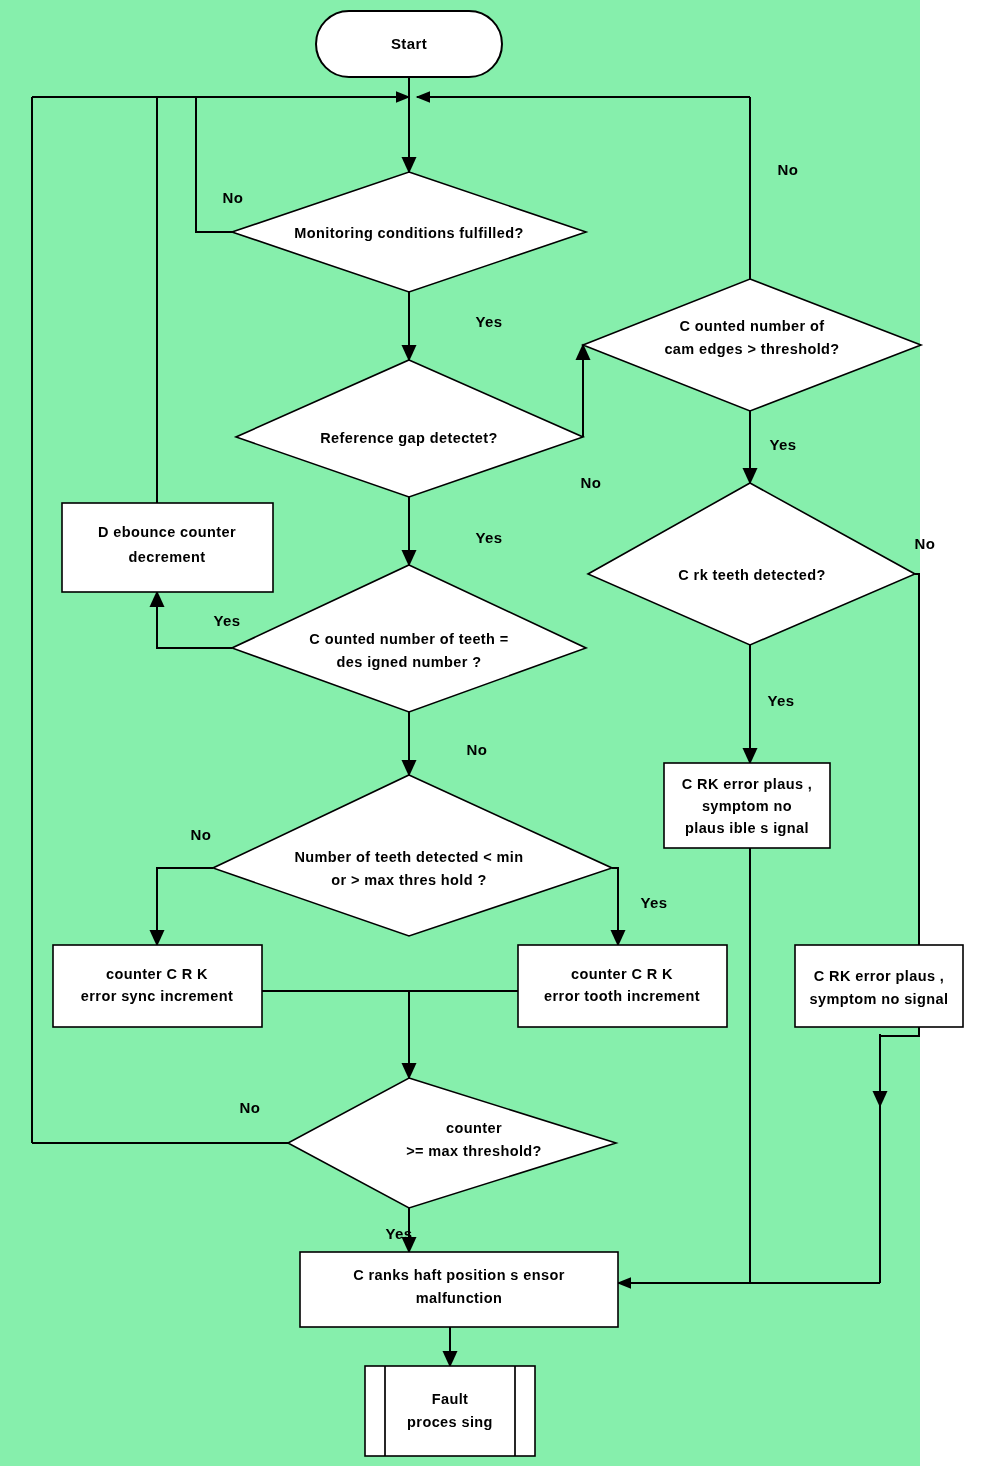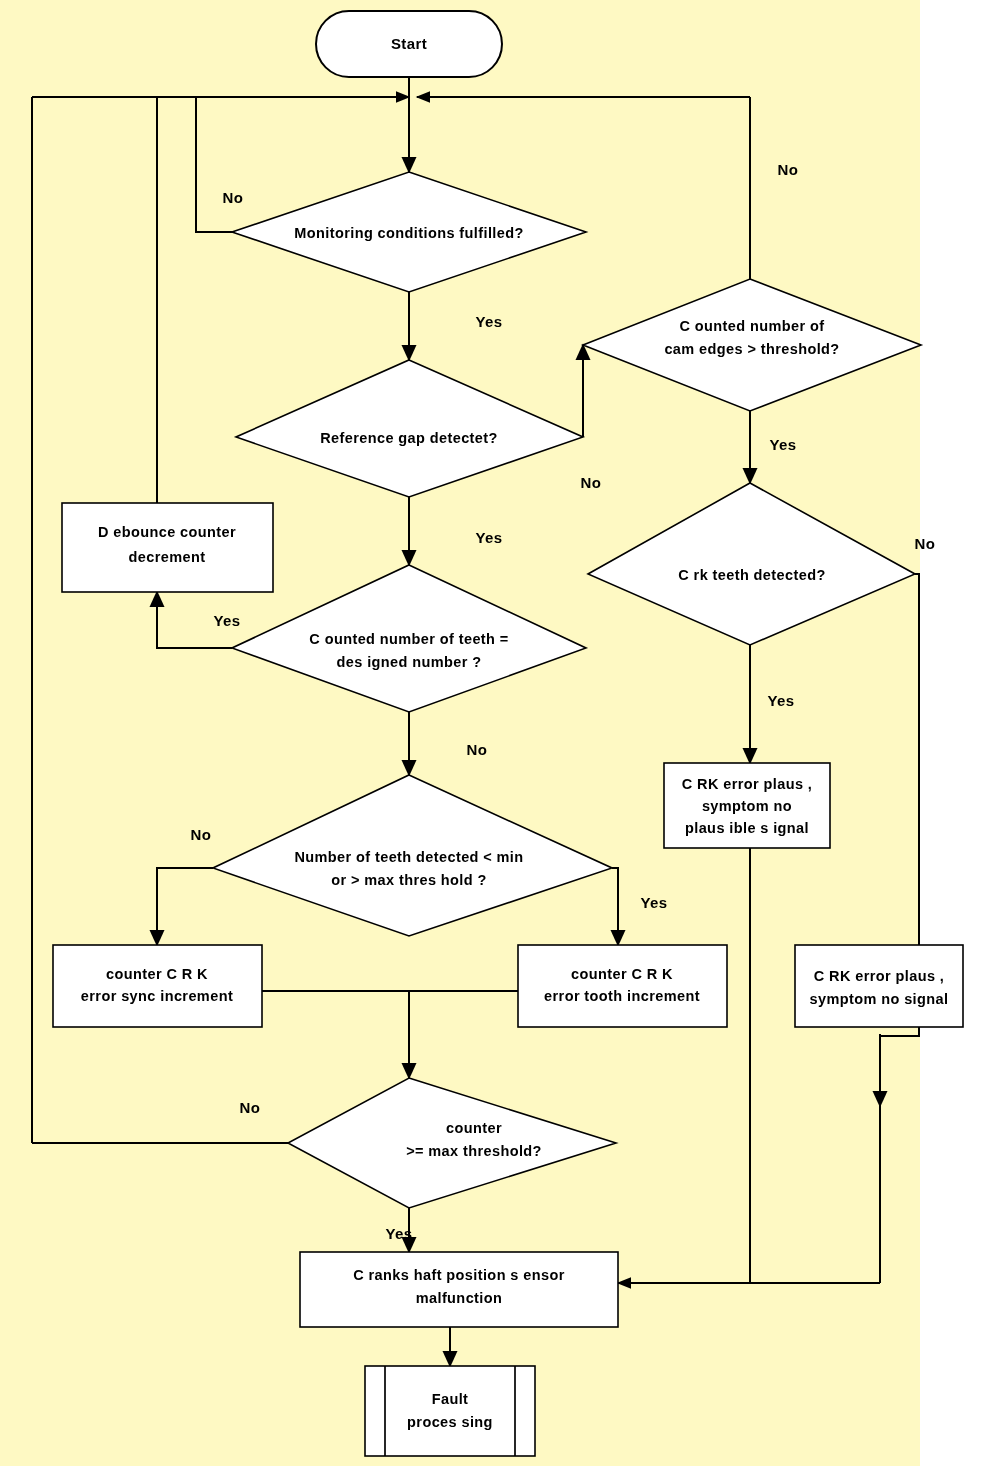--- a/index.html
+++ b/index.html
@@ -1,18 +1,18 @@
 <!DOCTYPE html>
 <html><head>
 <meta charset="utf-8">
 <title>Crankshaft Sensor Diagnostic Flowchart</title>
 <style>
   html,body{margin:0;padding:0;background:#ffffff;}
   body{font-family:"Liberation Sans", sans-serif;}
-  #chart-root{position:relative;width:920px;height:1466px;background:#fef9c3;}
+  #chart-root{position:relative;width:920px;height:1466px;background:#86efac;}
   svg#flow{display:block;width:992px;height:1466px;}
   .shape{fill:#ffffff;stroke:#000000;stroke-width:2;}
   .shape-thin{fill:#ffffff;stroke:#000000;stroke-width:1.6;}
   .conn{stroke:#000000;stroke-width:2;fill:none;}
   .conn-thin{stroke:#000000;stroke-width:1.7;fill:none;}
   text{font-family:"Liberation Sans", sans-serif;fill:#000000;}
   .node-label{font-size:14.5px;font-weight:bold;text-anchor:middle;letter-spacing:0.4px;}
   .edge-label{font-size:15px;font-weight:bold;text-anchor:middle;letter-spacing:0.4px;}
   .start-label{font-size:15px;font-weight:bold;text-anchor:middle;letter-spacing:0.4px;}
 </style>

